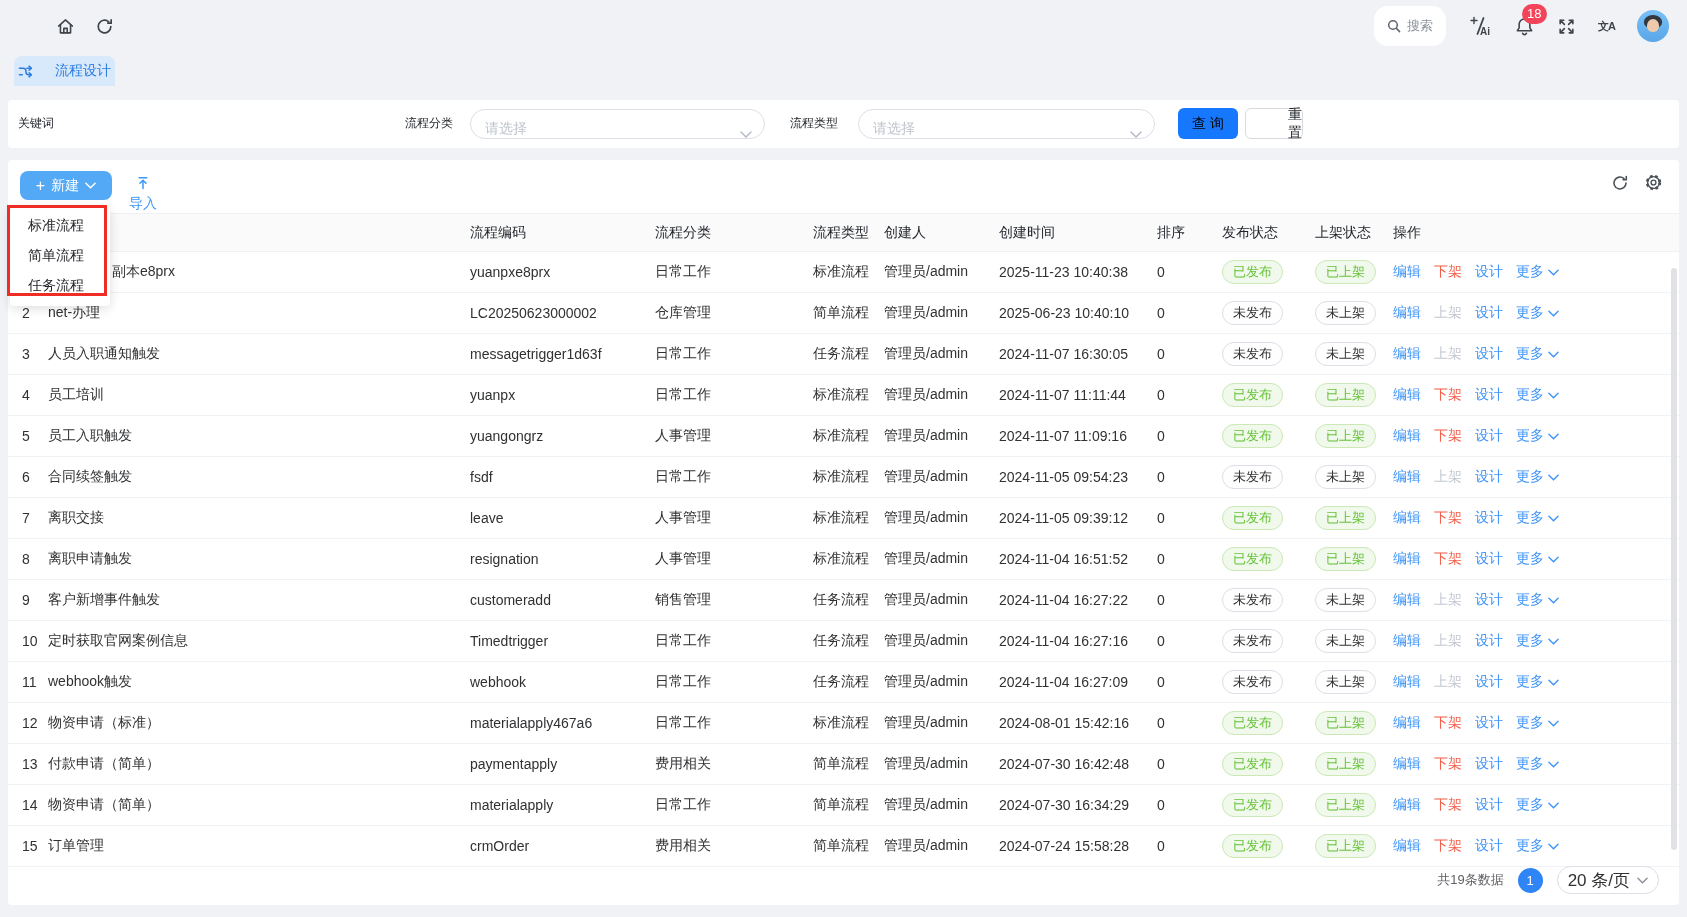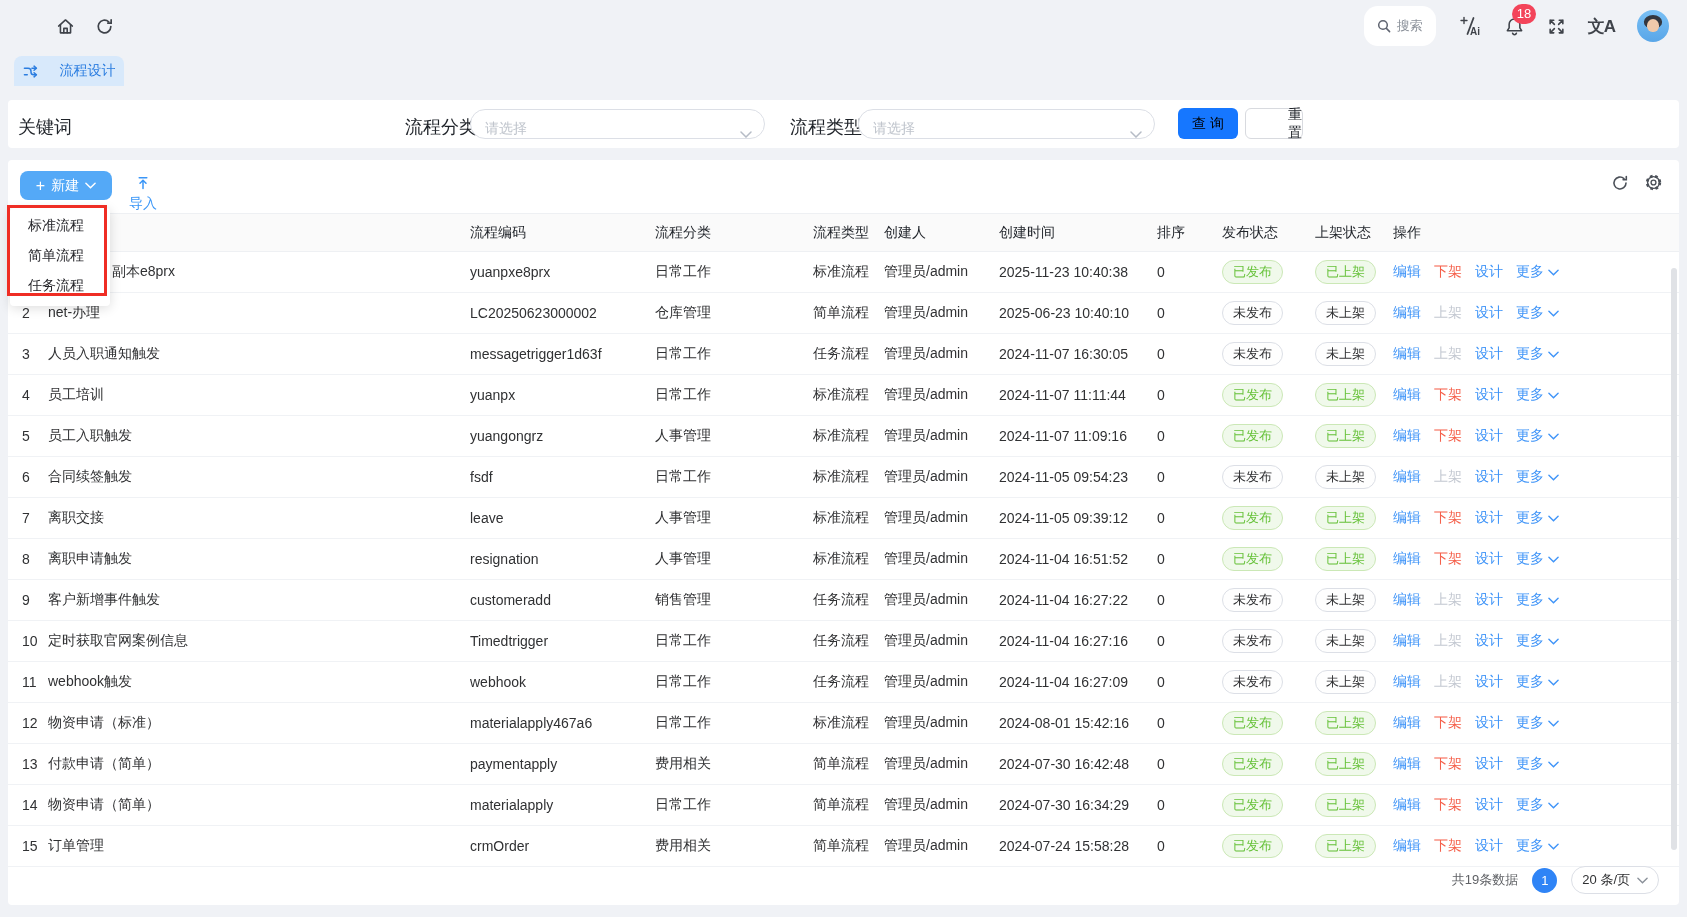--- a/index.html
+++ b/index.html
@@ -18,32 +18,32 @@
   .topbar { position:absolute; top:0; left:0; right:0; height:52px; display:flex; align-items:center; padding:0 18px; }
   .tb-left { display:flex; align-items:center; gap:20px; color:#3f434a; }
   .tb-spacer { flex:1; }
   .tb-right { display:flex; align-items:center; gap:22px; color:#3f434a; }
   .icon-btn { cursor:pointer; display:flex; align-items:center; justify-content:center; }
   .hamburger { width:18px; display:flex; flex-direction:column; gap:4px; }
   .hamburger i { display:block; height:2px; background:#3f434a; border-radius:1px; }
   .search-pill { display:flex; align-items:center; gap:6px; background:#fff; border-radius:14px; height:40px; padding:0 13px; color:#8a9099; font-size:13px; }
   .bell-wrap { position:relative; }
   .badge { position:absolute; top:-12px; left:8px; min-width:24px; height:20px; padding:0 5px; background:#f3445a; border-radius:10px; color:#fff; font-size:13px; display:flex; align-items:center; justify-content:center; }
-  .translate-txt { font-size:17px; font-weight:bold; color:#3f434a; letter-spacing:-1px; }
+  .translate-txt { font-size:11px; font-weight:bold; color:#3f434a; letter-spacing:-1px; }
   .avatar { width:32px; height:32px; border-radius:50%; background:linear-gradient(180deg,#79c0f5 0%,#59a6e8 100%); position:relative; overflow:hidden; }
   .avatar::before { content:""; position:absolute; top:5px; left:7px; width:18px; height:13px; background:#33373f; border-radius:50% 50% 40% 40%; }
   .avatar::after { content:""; position:absolute; top:9px; left:10px; width:12px; height:13px; background:#eec9ab; border-radius:50% 50% 45% 45%; }
 
   
   .tabstrip { position:absolute; top:52px; left:0; right:0; height:34px; }
-  .tab-active { position:absolute; left:14px; bottom:0; width:110px; height:30px; background:#d8e9fb; border-radius:8px 8px 0 0; display:flex; align-items:center; justify-content:center; gap:22px; color:#2b7de0; font-size:14px; cursor:pointer; }
+  .tab-active { position:absolute; left:14px; bottom:0; width:101px; height:30px; background:#d8e9fb; border-radius:8px 8px 0 0; display:flex; align-items:center; justify-content:center; gap:22px; color:#2b7de0; font-size:14px; cursor:pointer; }
 
   
   .filter-card { position:absolute; left:8px; top:100px; width:1671px; height:48px; background:#fff; border-radius:4px; }
-  .filter-card .f-label { position:absolute; top:15px; font-size:18px; color:#1f2329; }
+  .filter-card .f-label { position:absolute; top:15px; font-size:12px; color:#1f2329; }
   .f-input, .f-select { position:absolute; top:9px; height:30px; border:1px solid #dcdfe6; border-radius:15px; background:#fff; font-size:14px; }
   .f-input { padding:0 14px; color:#303133; outline:none; font-family:inherit; }
   .f-input::placeholder { color:#bfc4cc; }
   .f-select { display:flex; align-items:flex-end; justify-content:space-between; padding:0 12px 0 14px; color:#bfc4cc; cursor:pointer; }
   .btn { position:absolute; top:8px; height:31px; border-radius:6px; font-size:14px; display:flex; align-items:center; justify-content:center; cursor:pointer; border:none; font-family:inherit; }
   .btn-primary { background:#1677ff; color:#000000; }
   .btn-plain { background:#fff; color:#1f2329; border:1px solid #d8dadf;padding-left:42px; }
 
   
   .main-card { position:absolute; left:8px; top:160px; width:1671px; height:745px; background:#fff; border-radius:4px; }
@@ -73,21 +73,21 @@
   .act-disabled { color:#c3c8d1; cursor:default; }
   .act-more { color:#3f94f8; display:inline-flex; align-items:center; gap:4px; margin-right:0;justify-content:center; }
 
   
   .scroll-thumb { position:absolute; right:2px; top:108px; width:6px; height:582px; border-radius:3px; background:#e0e2e6; z-index:20; cursor:pointer; }
 
   
   .pager { position:absolute; right:20px; bottom:11px; display:flex; align-items:center; gap:14px; }
   .pager-total { font-size:13px; color:#606266; }
   .page-badge { width:25px; height:25px; border-radius:50%; background:#2f84f6; color:#fff; font-size:13px; display:flex; align-items:center; justify-content:center; cursor:pointer; }
-  .page-size { height:28px; min-width:86px; border:1px solid #dcdfe6; border-radius:14px; background:#fff; display:flex; align-items:center; justify-content:center; gap:7px; padding:0 10px; font-size:13px; color:#303133; cursor:pointer; }
+  .page-size { height:28px; min-width:86px; border:1px solid #dcdfe6; border-radius:14px; background:#fff; display:flex; align-items:center; justify-content:center; gap:7px; padding:0 10px; font-size:17px; color:#303133; cursor:pointer; }
 </style>
 </head>
 <body>
 
 <div class="topbar">
   <div class="tb-left">
     <span class="icon-btn hamburger">
         <i></i>
         <i></i>
         <i></i>

